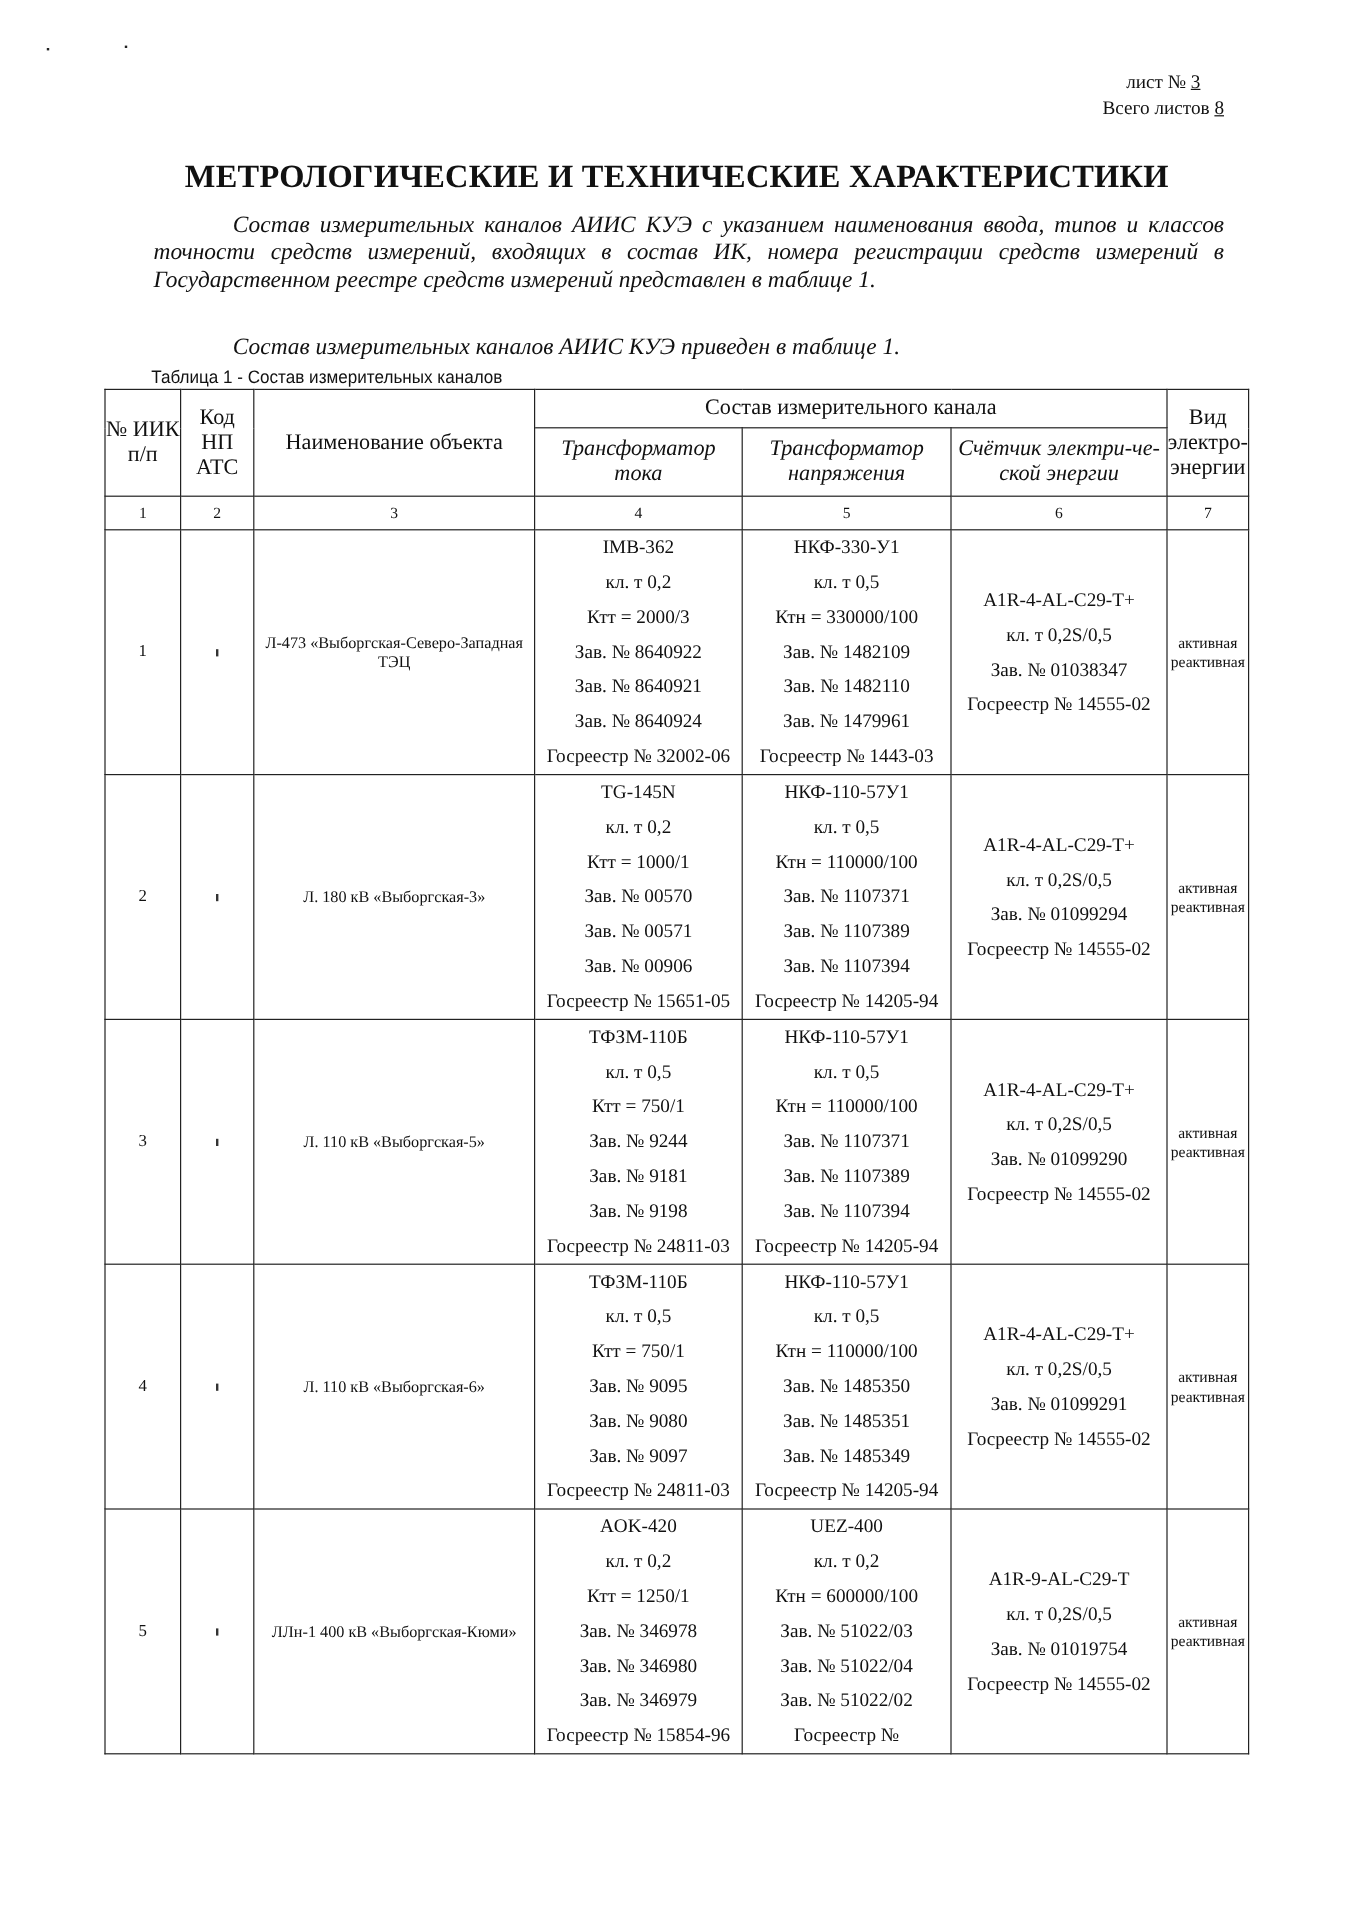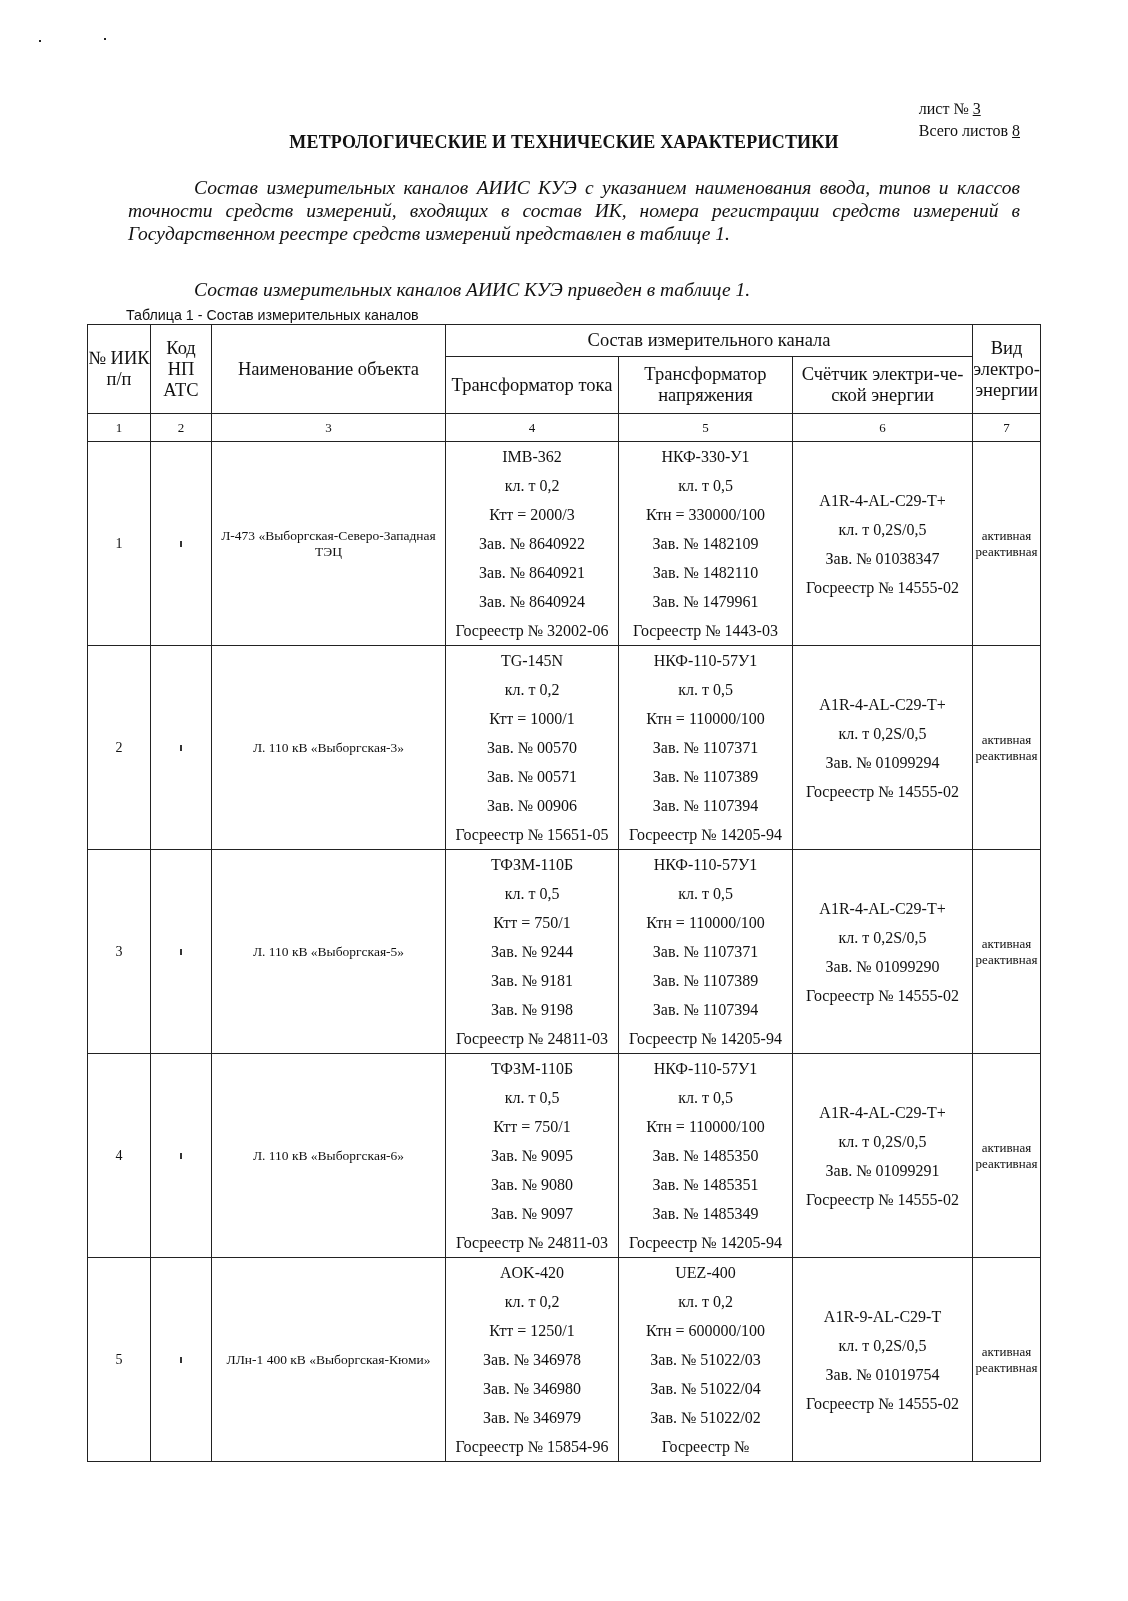--- a/index.html
+++ b/index.html
@@ -1,23 +1,23 @@
 <!DOCTYPE html>
 <html><head>
 <meta charset="utf-8">
 <style>
   html, body { margin: 0; padding: 0; background: #ffffff; }
   body { width: 1128px; height: 1601px; position: relative; overflow: hidden;
          font-family: "Liberation Serif", "DejaVu Serif", serif; color: #111; }
   .speck { position: absolute; width: 2px; height: 2px; background: #222; }
-  .sheet-info { position: absolute; right: 108px; top: 58px; text-align: left;
-                font-size: 16px; line-height: 22px; margin-top: 40px; }
+  .sheet-info { position: absolute; right: 108px; top: 58px; text-align: center;
+                font-size: 16px; line-height: 22px; }
   .sheet-info u { text-decoration: underline; }
   .title { position: absolute; left: 0; width: 1128px; top: 132px; text-align: center;
-           font-weight: bold; font-size: 18px; letter-spacing: 0.2px; }
+           font-weight: bold; font-size: 27px; letter-spacing: 0.2px; }
   .para { position: absolute; left: 128px; width: 892px; font-size: 19.5px; line-height: 23px;
           text-align: justify; font-style: italic; }
   .para1 { top: 176px; text-indent: 66px; }
   .para2 { top: 278px; text-indent: 66px; }
   .caption { position: absolute; left: 126px; top: 306px; font-size: 15px;
              font-family: "Liberation Sans", "DejaVu Sans", sans-serif; transform: scaleX(0.95); transform-origin: left; }
   table.main { position: absolute; left: 87px; top: 324px; border-collapse: collapse;
                table-layout: fixed; width: 953px; }
   table.main td, table.main th { border: 1px solid #222; padding: 0; text-align: center;
                                  vertical-align: middle; font-weight: normal; }
@@ -64,21 +64,21 @@
       <col style="width:68px">
   </colgroup>
   <thead>
     <tr style="height:32px;">
       <th class="h" rowspan="2">№ ИИК п/п</th>
       <th class="h" rowspan="2">Код НП АТС</th>
       <th class="h" rowspan="2">Наименование объекта</th>
       <th class="h" colspan="3">Состав измерительного канала</th>
       <th class="h" rowspan="2">Вид электро-энергии</th>
     </tr>
-    <tr style="height:57px;">
+    <tr style="height:57px;font-style:italic;">
       <th class="h">Трансформатор тока</th>
       <th class="h">Трансформатор напряжения</th>
       <th class="h">Счётчик электри-че-ской энергии</th>
     </tr>
     <tr class="numrow">
       <td>1</td>
       <td>2</td>
       <td>3</td>
       <td>4</td>
       <td>5</td>
@@ -113,21 +113,21 @@
           <div class="ln">A1R-4-AL-C29-T+</div>
           <div class="ln">кл. т 0,2S/0,5</div>
           <div class="ln">Зав. № 01038347</div>
           <div class="ln">Госреестр № 14555-02</div>
         </td>
         <td class="kind"><span>активная реактивная</span></td>
       </tr>
       <tr style="height: 203px;">
         <td class="idx">2</td>
         <td class="code"><span class="dot"></span></td>
-        <td class="name">Л. 110 кВ «Выборгская-3»</td>
+        <td class="name">Л. 180 кВ «Выборгская-3»</td>
         <td class="dcell">
           <div class="ln">TG-145N</div>
           <div class="ln">кл. т 0,2</div>
           <div class="ln">Ктт = 1000/1</div>
           <div class="ln">Зав. № 00570</div>
           <div class="ln">Зав. № 00571</div>
           <div class="ln">Зав. № 00906</div>
           <div class="ln">Госреестр № 15651-05</div>
         </td>
         <td class="dcell">

